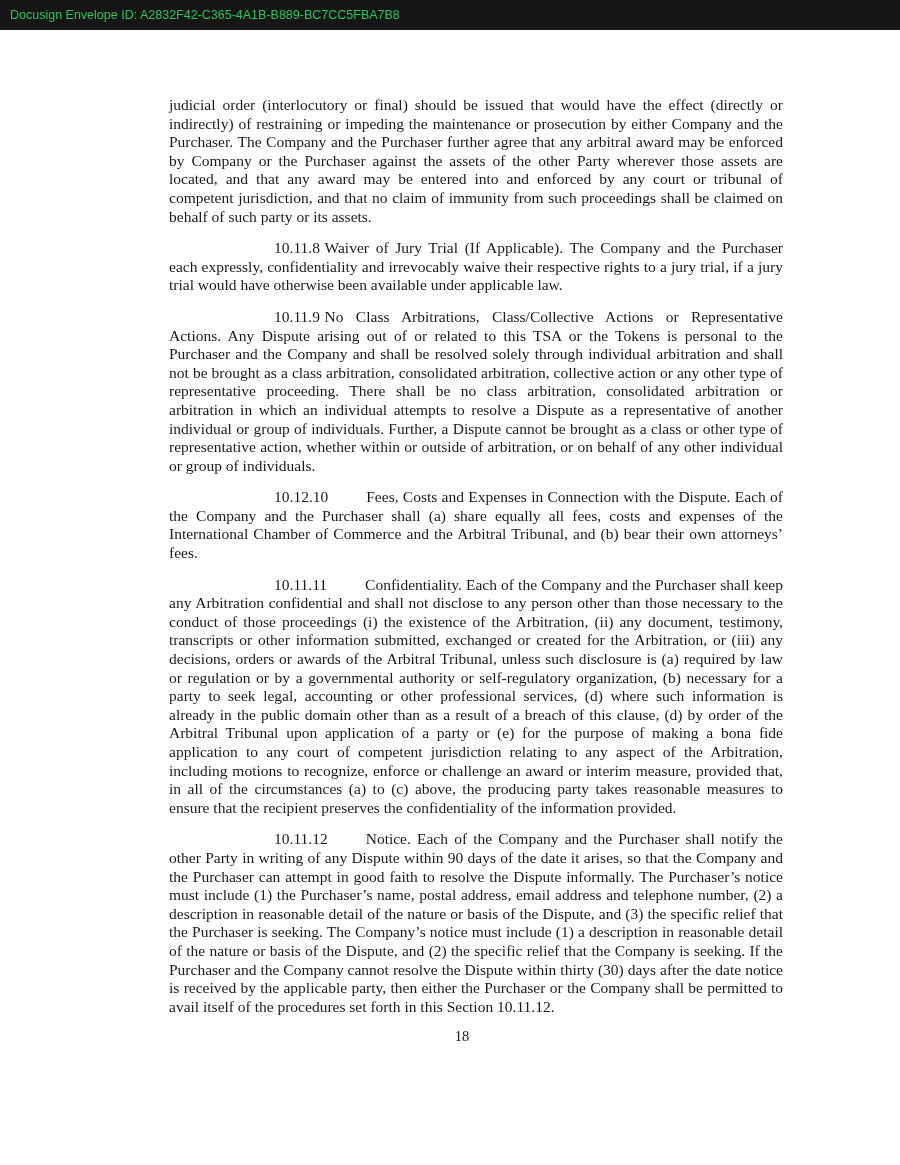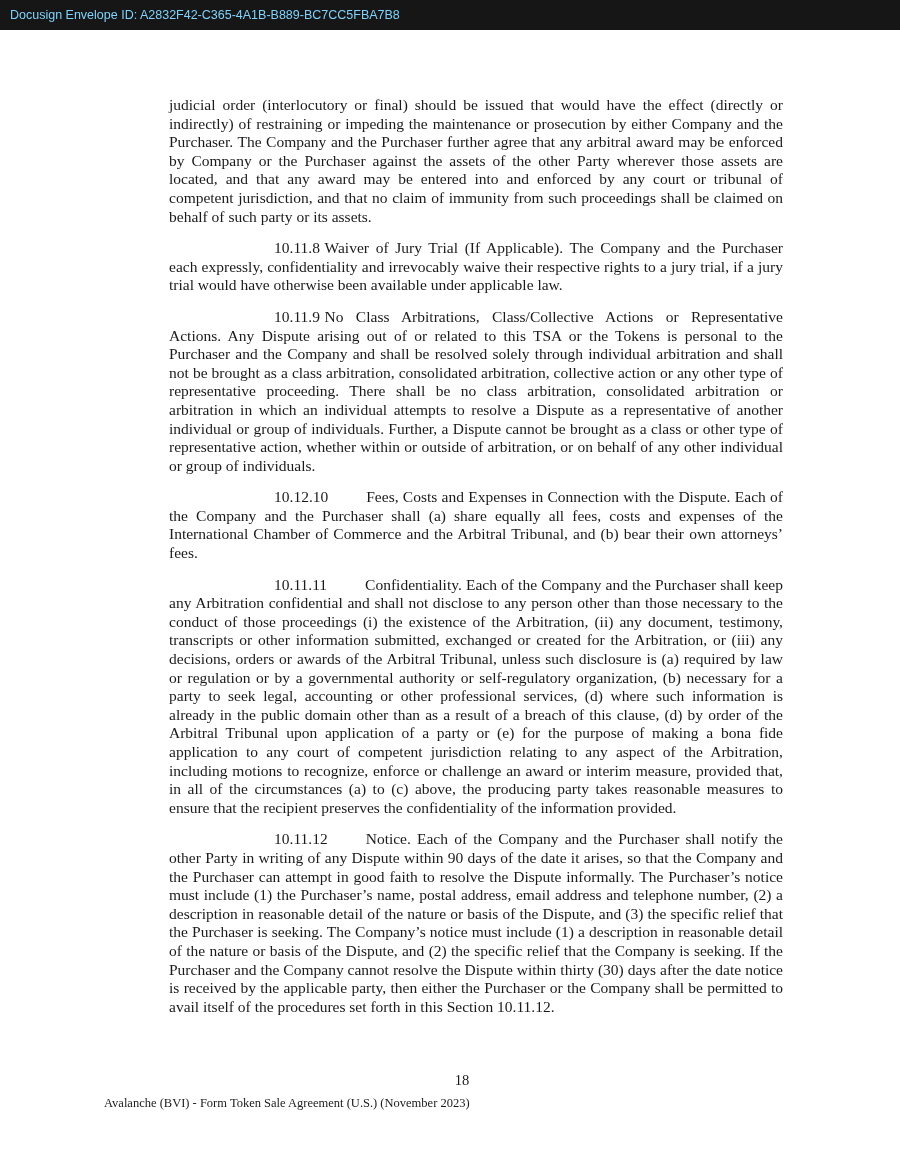--- a/index.html
+++ b/index.html
@@ -12,21 +12,21 @@
     color: #1a1a1a;
     font-family: "Liberation Serif", serif;
     overflow: hidden;
   }
   .docusign-bar {
     position: absolute;
     top: 0; left: 0;
     width: 100%;
     height: 30px;
     background: #161616;
-    color: #7dd3fc;
+    color: #22c55e;
     font-family: "Liberation Sans", sans-serif;
     font-size: 12.5px;
     display: flex;
     align-items: center;
     padding-left: 10px;
   }
   .content {
     position: absolute;
     top: 84px;
     left: 157px;
@@ -37,21 +37,21 @@
   }
   .para { margin: 12px; }
   .para + .para { margin-top: 13px; }
   .para.indent { text-indent: 105px; }
   .num { font-weight: normal; }
   .num.sp { margin-right: 0.3em; }
   .tab { display: inline-block; width: 38px; }
   .u { }
   .page-number {
     position: absolute;
-    top: 1072px;
+    top: 1028px;
     left: 0;
     width: 100%;
     text-align: center;
     font-size: 14.5px;
     padding-left: 24px;
   }
   .footer-note {
     position: absolute;
     top: 1096px;
     left: 104px;
@@ -78,15 +78,14 @@
     <p class="para indent"><span class="num">10.12.10</span><span class="tab"></span><span class="u">Fees, Costs and Expenses in Connection with the Dispute</span><span>. Each of the Company and the Purchaser shall (a) share equally all fees, costs and expenses of the International Chamber of Commerce and the Arbitral Tribunal, and (b) bear their own attorneys’ fees.</span></p>
 
     <p class="para indent"><span class="num">10.11.11</span><span class="tab"></span><span class="u">Confidentiality</span><span>. Each of the Company and the Purchaser shall keep any Arbitration confidential and shall not disclose to any person other than those necessary to the conduct of those proceedings (i) the existence of the Arbitration, (ii) any document, testimony, transcripts or other information submitted, exchanged or created for the Arbitration, or (iii) any decisions, orders or awards of the Arbitral Tribunal, unless such disclosure is (a) required by law or regulation or by a governmental authority or self-regulatory organization, (b) necessary for a party to seek legal, accounting or other professional services, (d) where such information is already in the public domain other than as a result of a breach of this clause, (d) by order of the Arbitral Tribunal upon application of a party or (e) for the purpose of making a bona fide application to any court of competent jurisdiction relating to any aspect of the Arbitration, including motions to recognize, enforce or challenge an award or interim measure, provided that, in all of the circumstances (a) to (c) above, the producing party takes reasonable measures to ensure that the recipient preserves the confidentiality of the information provided.</span></p>
 
     <p class="para indent"><span class="num">10.11.12</span><span class="tab"></span><span class="u">Notice</span><span>. Each of the Company and the Purchaser shall notify the other Party in writing of any Dispute within 90 days of the date it arises, so that the Company and the Purchaser can attempt in good faith to resolve the Dispute informally. The Purchaser’s notice must include (1) the Purchaser’s name, postal address, email address and telephone number, (2) a description in reasonable detail of the nature or basis of the Dispute, and (3) the specific relief that the Purchaser is seeking. The Company’s notice must include (1) a description in reasonable detail of the nature or basis of the Dispute, and (2) the specific relief that the Company is seeking. If the Purchaser and the Company cannot resolve the Dispute within thirty (30) days after the date notice is received by the applicable party, then either the Purchaser or the Company shall be permitted to avail itself of the procedures set forth in this </span><span class="u">Section 10.11.12</span><span>.</span></p>
 
   </div>
 
   <div class="page-number">18</div>
 
-  <div class="footer-note">Avalanche (BVI) - Form Token Sale Agreement (U.S.) (November 2023)</div>
 
 </div>
 
 </body></html>

